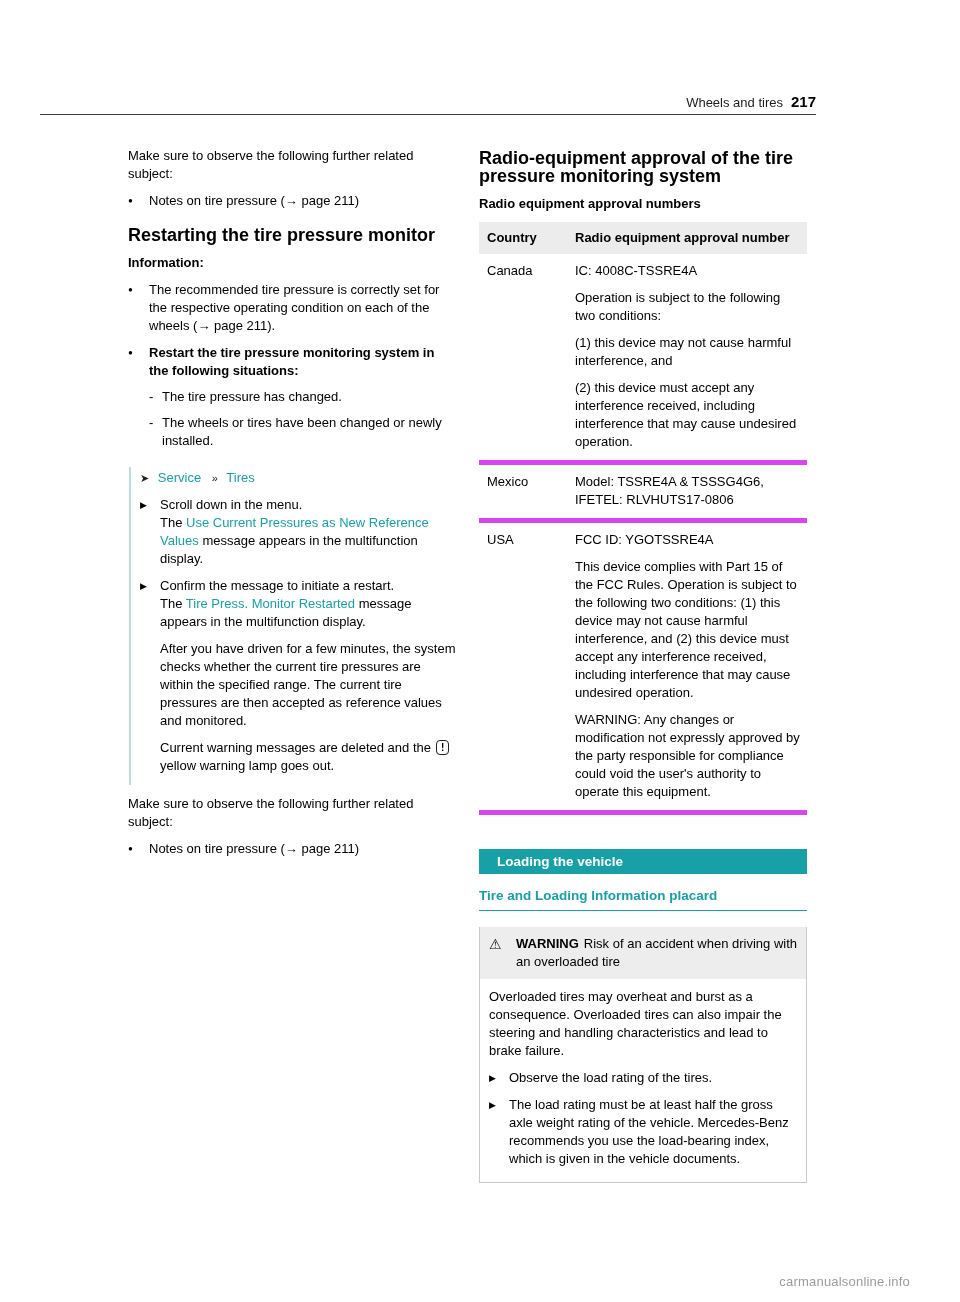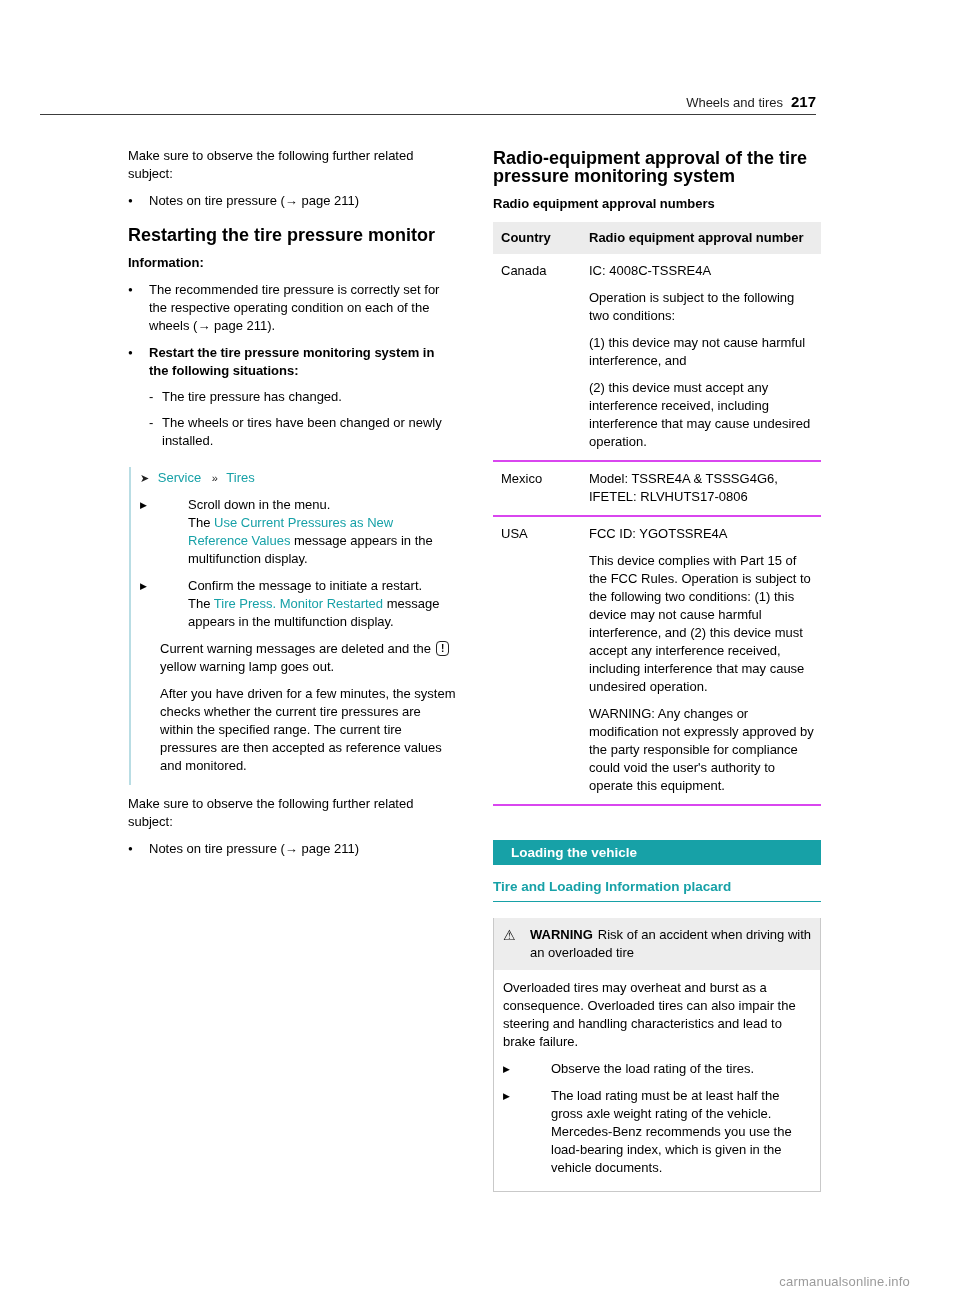--- a/index.html
+++ b/index.html
@@ -21,21 +21,21 @@
   }
   .pagehead .pnum { font-weight: bold; font-size: 15px; margin-left: 8px; color: #000; }
   .headrule {
     position: absolute; top: 114px; left: 40px; right: 144px;
     border-top: 1px solid #3c3c3c; height: 0;
   }
 
   
   .cols {
     position: absolute; top: 147px; left: 128px; width: 688px;
-    display: flex; gap: 37px;
+    display: flex; gap: 23px;
   }
   .col { width: 328px; flex: none; font-size: 13px; line-height: 18px; }
 
   p.para { margin: 0 0 9px; }
   .bold { font-weight: bold; }
   h2.h { font-size: 18px; font-weight: bold; margin: 16px 0 10px; line-height: 18px; }
 
   
   .li { display: flex; margin: 0 0 9px; }
   .li .g { flex: none; width: 21px; }
@@ -53,40 +53,40 @@
     padding: 2px 0 1px 9px; margin: 4px 0 10px 1px;
   }
   .menu-path { margin: 0 0 9px; }
   .picon { color: #222; font-size: 11px; margin-right: 5px; }
   .picon.sep { margin-left: 7px; }
   .link { color: var(--accent, #17a1a7); text-decoration: none; cursor: pointer; }
 
   .step { display: flex; margin: 0 0 9px; }
   .step .g { flex: none; width: 20px; }
   .arrowg { font-size: 9px; line-height: 18px; color: #000; }
-  .step .t { flex: 1; margin-left: 28px; }
+  .step .t { flex: 1; }
   .step .t p { margin: 0; }
   .result { margin: 0 0 9px 20px; }
 
   .lamp {
     display: inline-block; border: 1.4px solid #222; border-radius: 4px;
     padding: 0 4px; font-size: 10px; font-weight: bold; line-height: 13px;
     margin: 0 5px; vertical-align: 1px;
   }
 
   
   table.radio { width: 100%; border-collapse: collapse; margin-top: 3px; }
   table.radio th {
     background: var(--table-header-bg, #ececec);
     font-weight: bold; text-align: left; vertical-align: top;
     padding: 7px 6px 7px 8px; line-height: 18px; font-size: 13px;
   }
   table.radio td {
     vertical-align: top; padding: 8px 6px 9px 8px; line-height: 18px;
-    border-bottom: 2px solid #d946ef; font-size: 13px;
+    border-bottom: 5px solid #d946ef; font-size: 13px;
   }
   table.radio td p { margin: 0 0 9px; }
   table.radio td p:last-child { margin-bottom: 0; }
 
   
   .banner {
     margin-top: 34px; background: var(--accent, #17a1a7); color: #fff;
     font-weight: bold; font-size: 13.5px; padding: 4px 18px; line-height: 17px;
   }
   .placard {
@@ -178,25 +178,25 @@
         </div>
 
         <div class="step">
           <span class="g arrowg">▶</span>
           <div class="t">
             <p>Confirm the message to initiate a restart.</p>
             <p><span>The </span><span class="link">Tire Press. Monitor Restarted</span><span> message appears in the multifunction display.</span></p>
           </div>
         </div>
 
+        <p class="result">After you have driven for a few minutes, the system checks whether the current tire pressures are within the specified range. The current tire pressures are then accepted as reference values and monitored.</p>
+
         <p class="result">
           <span>Current warning messages are deleted and the</span><span class="lamp"><span>!</span></span><span>yellow warning lamp goes out.</span>
         </p>
-
-        <p class="result">After you have driven for a few minutes, the system checks whether the current tire pressures are within the specified range. The current tire pressures are then accepted as reference values and monitored.</p>
       </div>
 
       <p class="para">Make sure to observe the following further related subject:</p>
 
       <div class="li">
         <span class="g dotg">●</span>
         <span class="t">Notes on tire pressure (→ page 211)</span>
       </div>
 
     </div>

